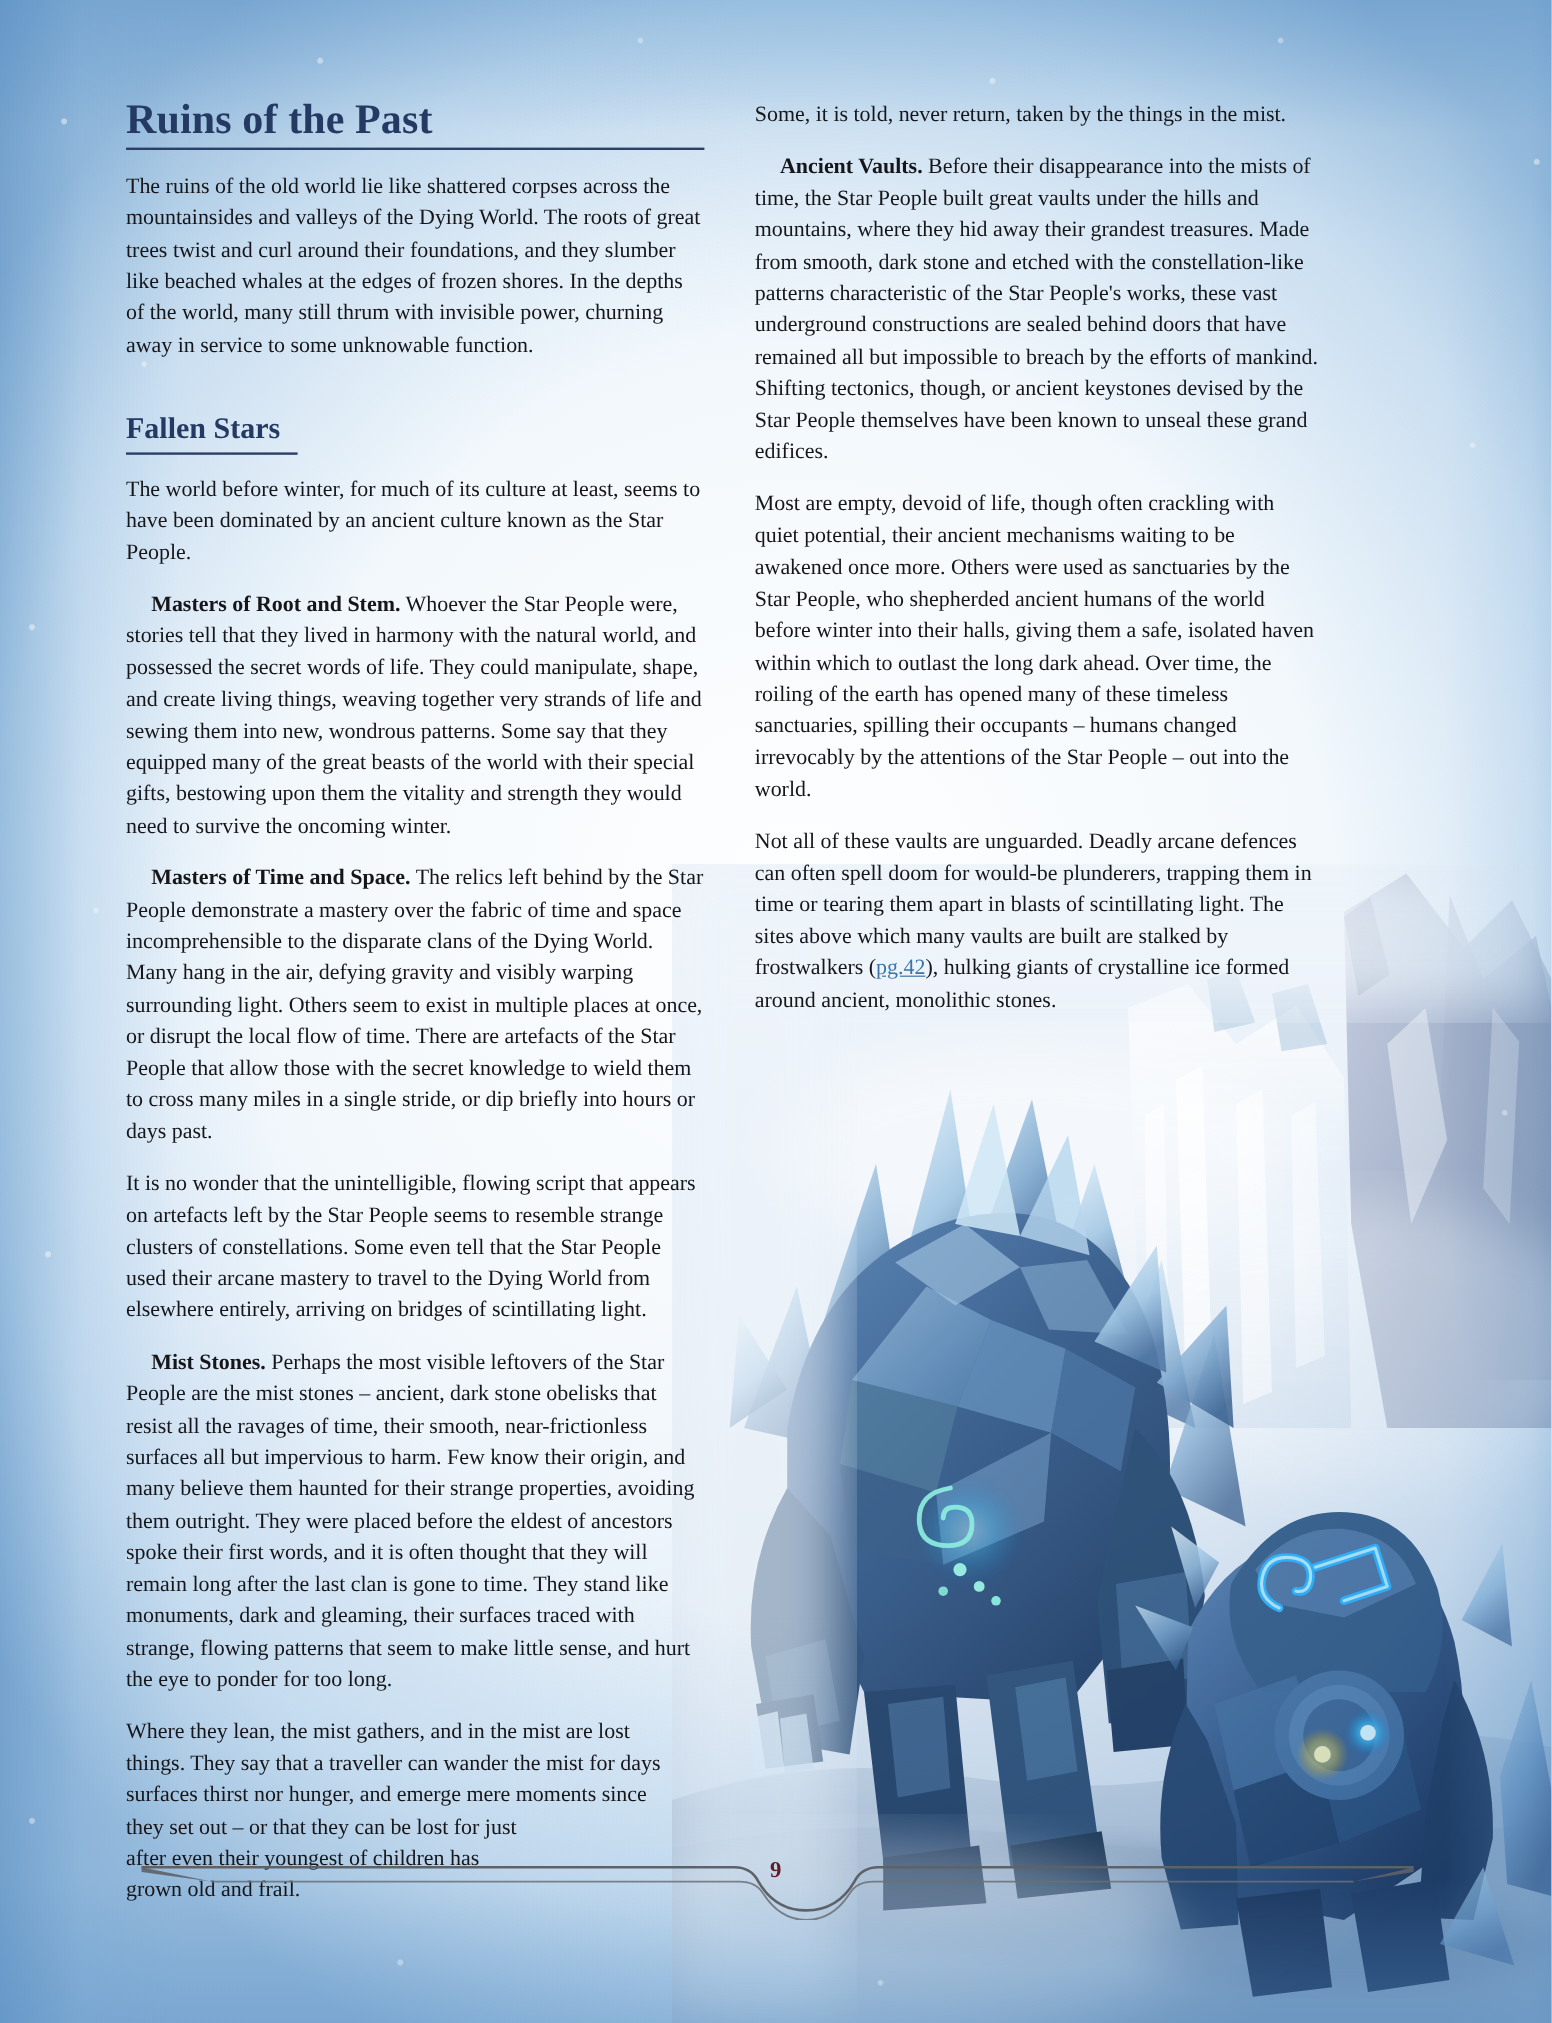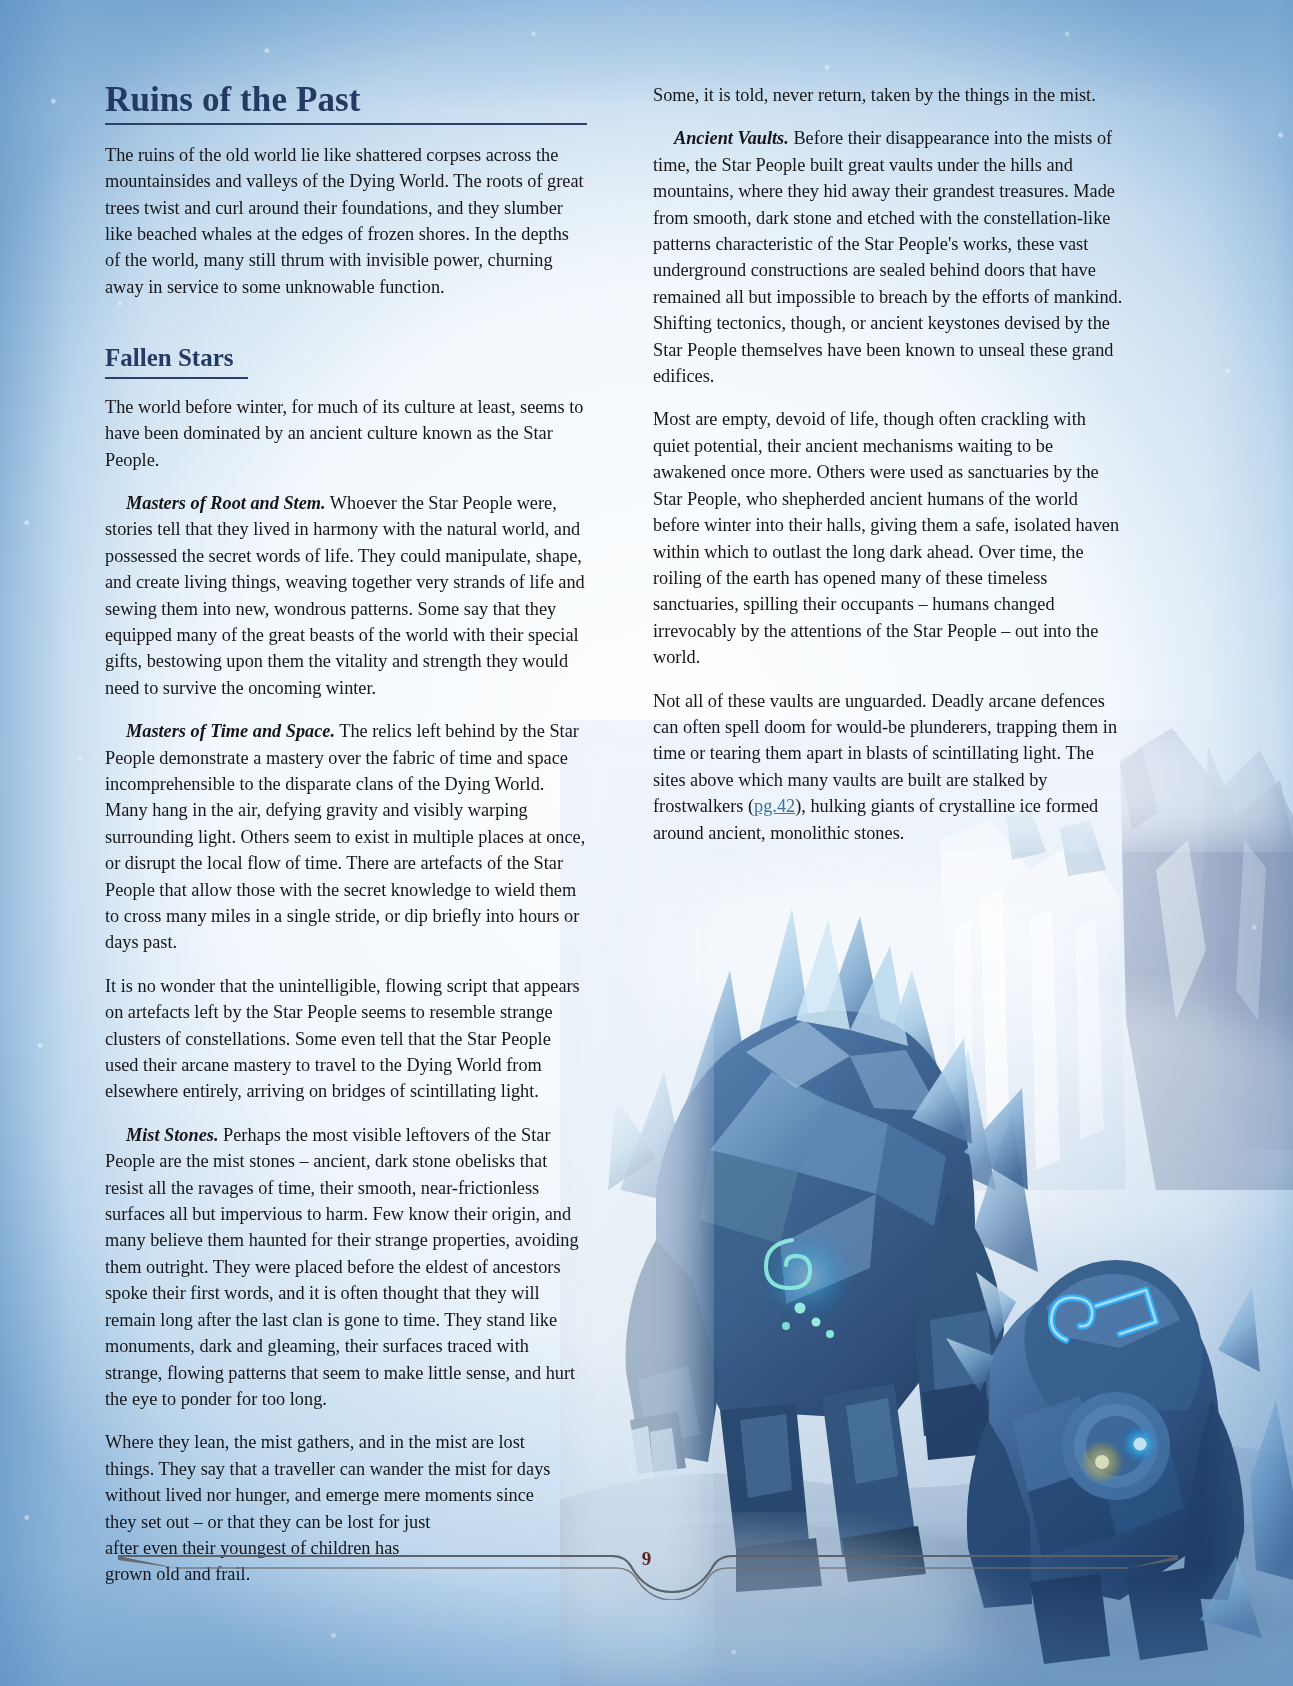--- a/index.html
+++ b/index.html
@@ -80,21 +80,21 @@
   }
   .artwork svg { display:block; width:100%; height:100%; }
 
   
   .col {
     position: absolute;
     z-index: 5;
     width: 482px;
   }
   .col-left  { left: 105px; top: 82px; }
-  .col-right { left: 653px; top: 82px; width: 470px; }
+  .col-right { left: 629px; top: 82px; width: 470px; }
 
   h1.section-title {
     font-size: 35px;
     font-weight: 700;
     color: #243a63;
     margin: 0 0 4px 0;
     letter-spacing: 0.1px;
     line-height: 1.05;
   }
   .rule-major {
@@ -121,21 +121,20 @@
   p.body {
     font-size: 18.3px;
     line-height: 26.4px;
     margin: 0 0 17px 0;
     text-align: left;
     color: #16161a;
   }
   p.body.indent { text-indent: 21px; margin-bottom: 17px; }
   .lead {
     font-weight: 700;
-    font-style: italic;
   }
   a.pagelink {
     color: #3a74a8;
     text-decoration: underline;
   }
   .ragged-block { position: relative; }
   .ragged-line { display:block; }
 
   
   .footer {
@@ -385,21 +384,21 @@
 
     <p class="body">It is no wonder that the unintelligible, flowing script that appears on artefacts left by the Star People seems to resemble strange clusters of constellations. Some even tell that the Star People used their arcane mastery to travel to the Dying World from elsewhere entirely, arriving on bridges of scintillating light.</p>
 
     <p class="body indent">
       <span class="lead">Mist Stones.</span><span> Perhaps the most visible leftovers of the Star People are the mist stones – ancient, dark stone obelisks that resist all the ravages of time, their smooth, near-frictionless surfaces all but impervious to harm. Few know their origin, and many believe them haunted for their strange properties, avoiding them outright. They were placed before the eldest of ancestors spoke their first words, and it is often thought that they will remain long after the last clan is gone to time. They stand like monuments, dark and gleaming, their surfaces traced with strange, flowing patterns that seem to make little sense, and hurt the eye to ponder for too long.</span>
     </p>
 
     <p class="body ragged-block">
       <span class="ragged-line">Where they lean, the mist gathers, and in the mist are lost</span>
       <span class="ragged-line">things. They say that a traveller can wander the mist for days</span>
-      <span class="ragged-line">without lived nor hunger, and emerge mere moments since</span>
+      <span class="ragged-line">surfaces thirst nor hunger, and emerge mere moments since</span>
       <span class="ragged-line">they set out – or that they can be lost for just</span>
       <span class="ragged-line">after even their youngest of children has</span>
       <span class="ragged-line">grown old and frail.</span>
     </p>
   </div>
 
   <div class="col col-right">
 
     <p class="body">Some, it is told, never return, taken by the things in the mist.</p>
 

